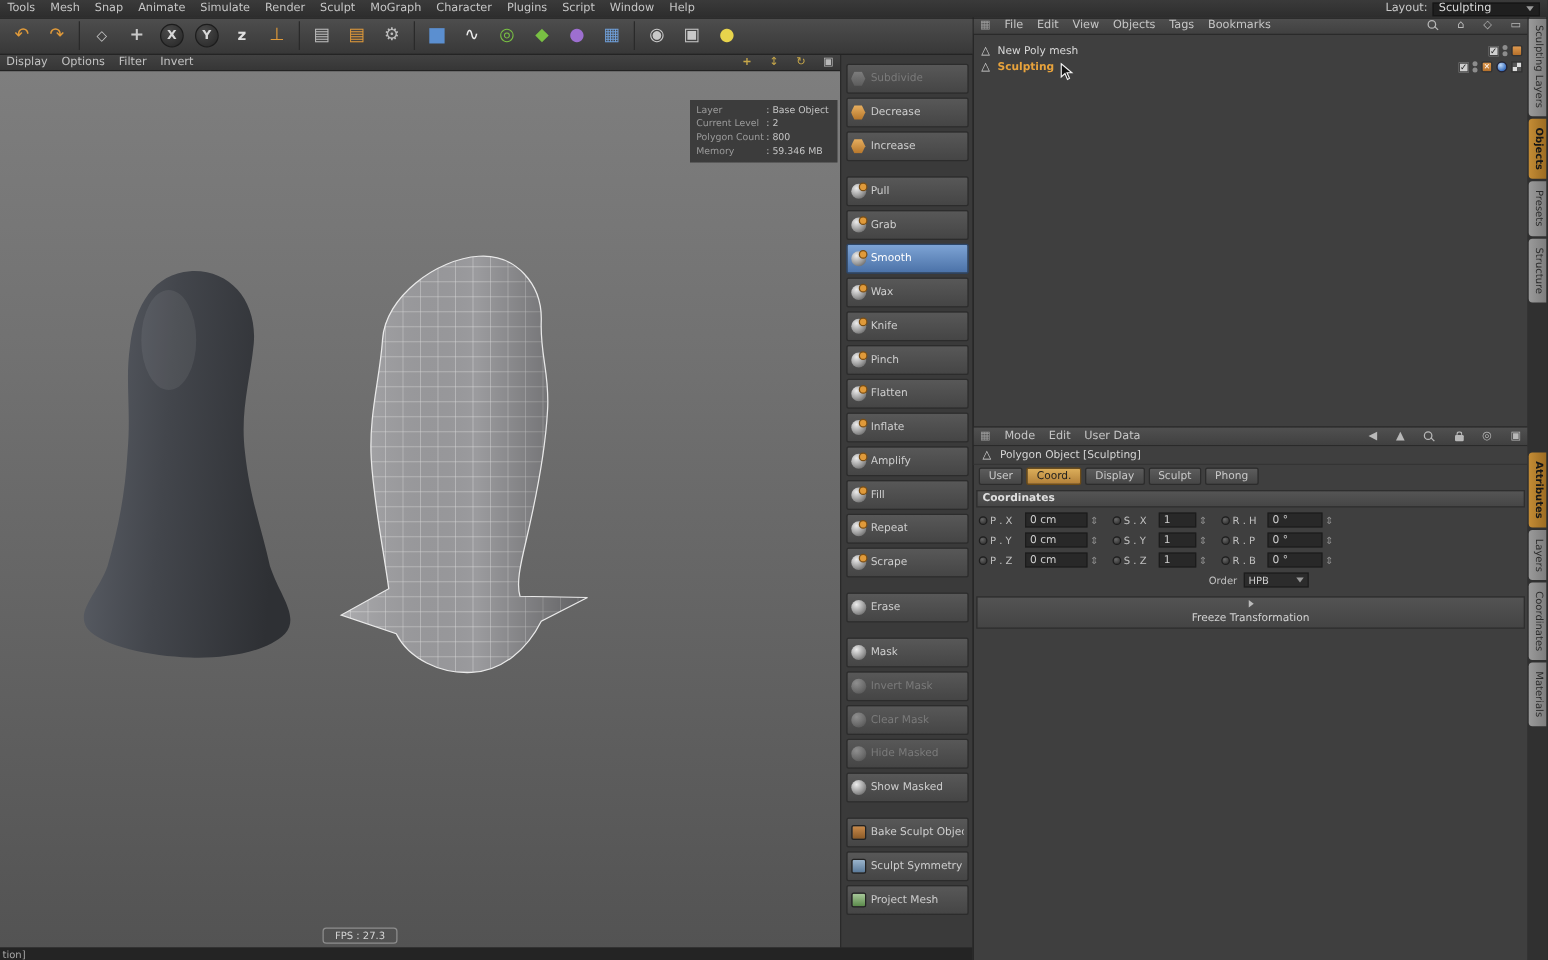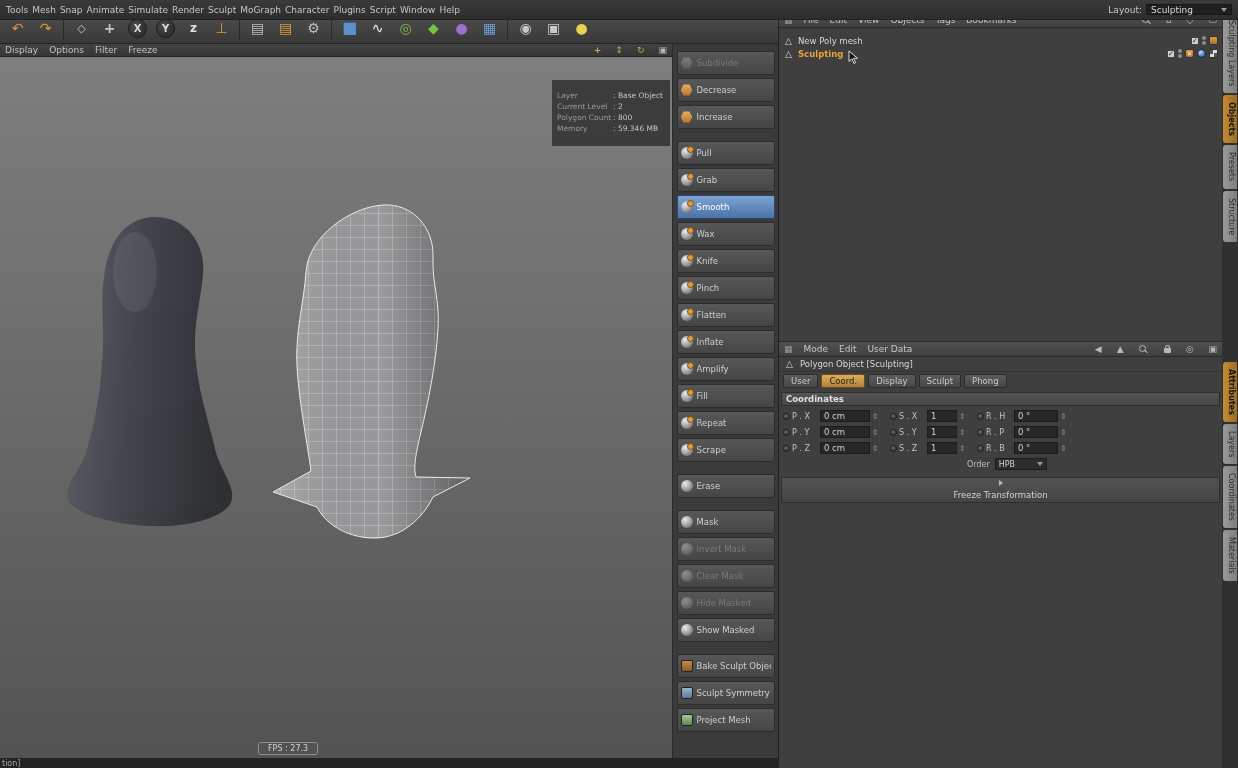--- a/index.html
+++ b/index.html
@@ -4,22 +4,22 @@
 <style>
   * { box-sizing: border-box; }
   html,body { margin:0; padding:0; }
   body {
     width:1238px; height:768px; overflow:hidden; position:relative;
     background:#2e2e2e; font-family:"DejaVu Sans", sans-serif; font-size:9px; color:#c8c8c8;
     -webkit-font-smoothing:antialiased;
   }
 
   
-  .menubar { position:absolute; top:0; left:0; right:0; height:20px; background:linear-gradient(#3a3a3a,#2d2d2d);
-    display:flex; align-items:center; gap:4px; padding:0 6px; border-bottom:1px solid #222; z-index:20; }
+  .menubar { position:absolute; top:0; left:0; right:0; height:15px; background:linear-gradient(#3a3a3a,#2d2d2d);
+    display:flex; align-items:center; gap:12px; padding:0 6px; border-bottom:1px solid #222; z-index:20; }
   .menubar .mitem { color:#c6c6c6; cursor:default; white-space:nowrap; }
   .menubar .spacer { flex:1; }
   .layout-wrap { display:flex; align-items:center; gap:4px; }
   .layout-box { background:#1f1f1f; border:1px solid #161616; color:#d8d8d8; padding:0 4px; height:11px;
     display:flex; align-items:center; gap:8px; min-width:86px; justify-content:space-between; }
   .caret-down { width:0; height:0; border-left:3px solid transparent; border-right:3px solid transparent; border-top:4px solid #999; }
 
   
   .toolbar { position:absolute; top:13px; left:0; width:778px; height:31px;
     background:linear-gradient(#4f4f4f,#383838); border-bottom:1px solid #242424;
@@ -35,21 +35,21 @@
   .viewport-col { position:absolute; top:44px; left:0; width:672px; height:714px; }
   .vp-menubar { height:13px; background:linear-gradient(#424242,#363636); display:flex; align-items:center; gap:11px;
     padding:0 5px; border-bottom:1px solid #222; }
   .vp-menubar .mitem { color:#c2c2c2; }
   .vp-menubar .spacer { flex:1; }
   .navico { font-size:9px; line-height:1; color:#c8a84a; margin-left:3px; }
   .navico.gray { color:#b8b8b8; }
   .viewport { position:relative; height:701px; background:linear-gradient(180deg,#7e7e7e 0%, #707070 35%, #5c5c5c 80%, #535353 100%); overflow:hidden; }
 
   .hud { position:absolute; top:23px; right:2px; width:118px; background:rgba(42,42,42,0.78);
-    padding:11px 5px; font-size:7.5px; line-height:1.45; }
+    padding:3px 5px; font-size:7.5px; line-height:1.45; }
   .hud .row { display:flex; }
   .hud .hl { color:#9a9a9a; width:56px; flex:none; }
   .hud .hv { color:#c4c4c4; }
 
   .fpsbox { position:absolute; left:258px; top:685px; border:1px solid #8e8e8e; border-radius:3px;
     background:rgba(80,80,80,0.5); color:#d4d4d4; font-size:8px; padding:1px 9px; }
 
   
   .palette { position:absolute; top:44px; left:672px; width:106px; height:714px; background:#3a3a3a;
     border-left:1px solid #2a2a2a; padding-top:7px; }
@@ -229,21 +229,21 @@
   <div class="tbtn">
       <span class="g" style="color:#e8d44c">●</span>
     </div>
 </div>
 
 <div class="viewport-col">
   <div class="vp-menubar">
     <span class="mitem">Display</span>
     <span class="mitem">Options</span>
     <span class="mitem">Filter</span>
-    <span class="mitem">Freeze</span>
+    <span class="mitem">Invert</span>
     <span class="spacer"></span>
     <span class="navico" style="font-weight:bold">+</span>
     <span class="navico">↕</span>
     <span class="navico">↻</span>
     <span class="navico gray">▣</span>
   </div>
 
   <div class="viewport">
 
     <svg width="672" height="701" style="position:absolute;left:0;top:0">

